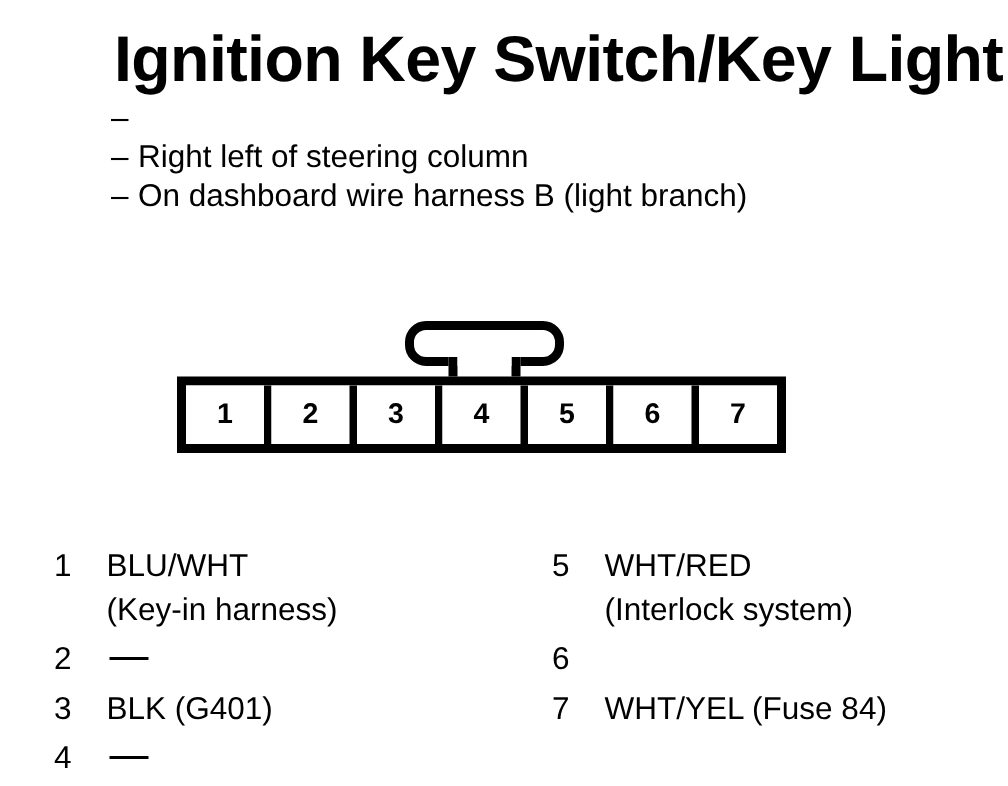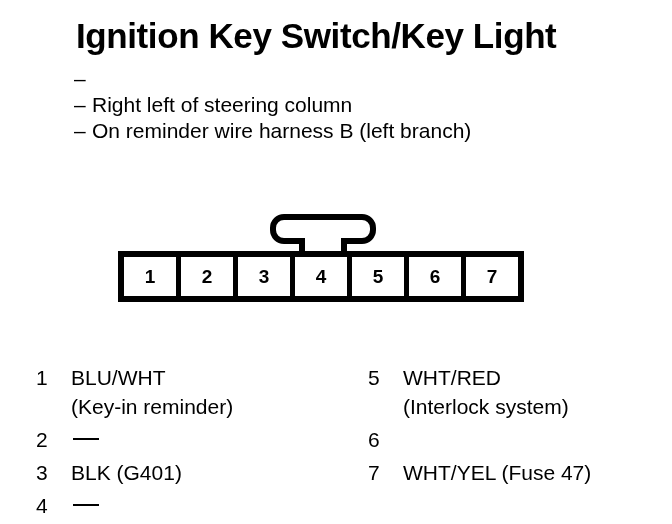--- a/index.html
+++ b/index.html
@@ -14,21 +14,21 @@
     color: #000000;
     overflow: hidden;
     position: relative;
   }
 
   
   #page-title {
     position: absolute;
     left: 76px;
     top: 18px;
-    font-size: 35px;
+    font-size: 43px;
     font-weight: bold;
     letter-spacing: -0.4px;
     white-space: nowrap;
     line-height: 1.05;
   }
 
   
   #notes {
     position: absolute;
     left: 74px;
@@ -168,21 +168,21 @@
 <div id="notes">
   <div class="note-row">
     <span class="note-dash">–</span>
   </div>
   <div class="note-row">
     <span class="note-dash">–</span>
     <span class="note-text">Right left of steering column</span>
   </div>
   <div class="note-row">
     <span class="note-dash">–</span>
-    <span class="note-text">On reminder wire harness B (left branch)</span>
+    <span class="note-text">On dashboard wire harness B (light branch)</span>
   </div>
 </div>
 
 <div id="connector">
   <div id="tab-head"></div>
   <div id="tab-neck"></div>
   <div id="tab-neck-mask"></div>
 
   <div id="pin-body">
     <div class="pin-cell">1</div>
@@ -194,21 +194,21 @@
     <div class="pin-cell">7</div>
   </div>
 </div>
 
 <div id="legend">
 
   <div class="legend-col" id="legend-col-left">
     <div class="legend-row">
       <span class="legend-num">1</span>
       <span class="legend-desc">BLU/WHT
-(Key-in reminder)</span>
+(Key-in harness)</span>
     </div>
     <div class="legend-row">
       <span class="legend-num">2</span>
       <span class="legend-desc empty"></span>
     </div>
     <div class="legend-row">
       <span class="legend-num">3</span>
       <span class="legend-desc">BLK (G401)</span>
     </div>
     <div class="legend-row">
@@ -221,17 +221,17 @@
     <div class="legend-row">
       <span class="legend-num">5</span>
       <span class="legend-desc">WHT/RED
 (Interlock system)</span>
     </div>
     <div class="legend-row">
       <span class="legend-num">6</span>
     </div>
     <div class="legend-row">
       <span class="legend-num">7</span>
-      <span class="legend-desc">WHT/YEL (Fuse 47)</span>
+      <span class="legend-desc">WHT/YEL (Fuse 84)</span>
     </div>
   </div>
 
 </div>
 
 </body></html>

